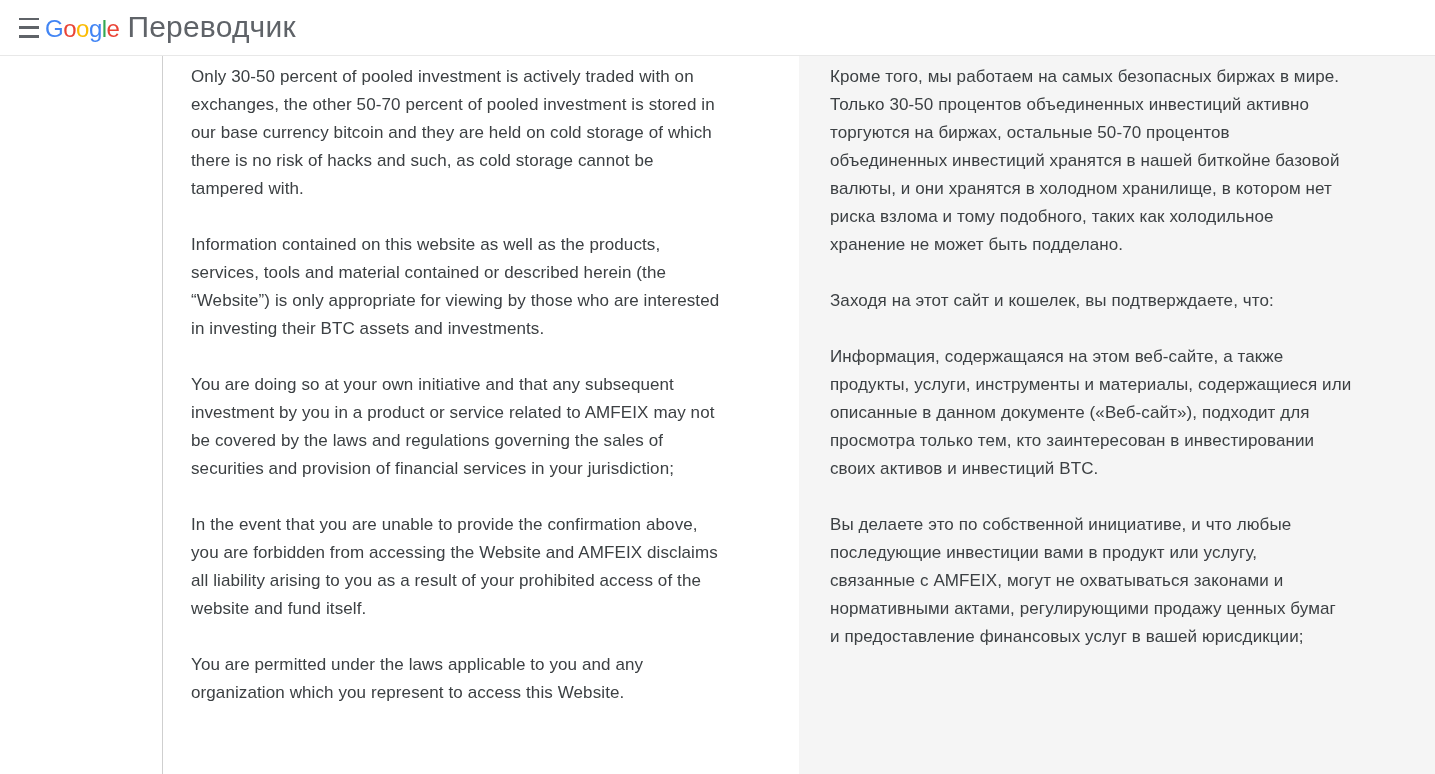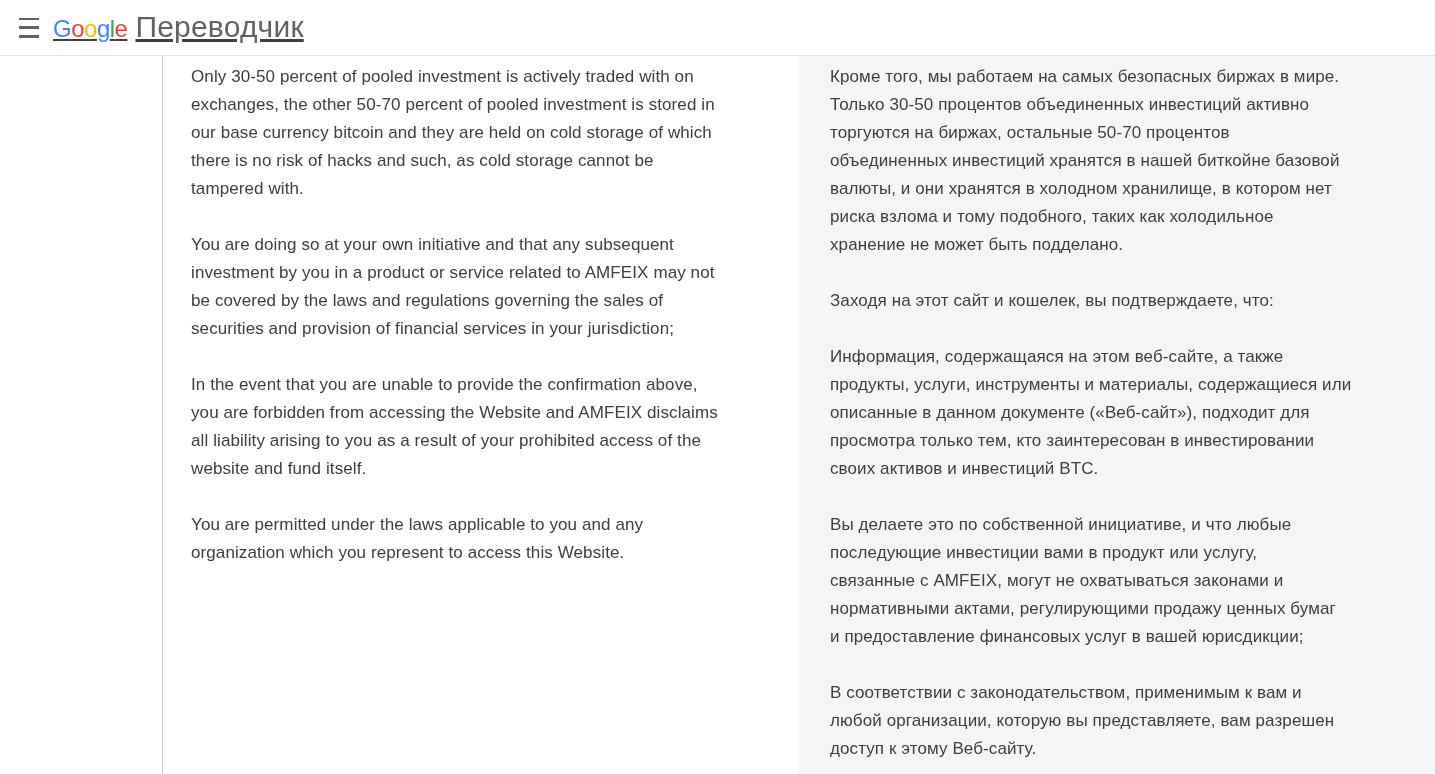--- a/index.html
+++ b/index.html
@@ -29,21 +29,21 @@
   .menu-btn{
     width:24px;height:24px;
     background:none;border:none;padding:2px 2px;
     display:flex;flex-direction:column;justify-content:space-between;
     cursor:pointer;
   }
   .menu-btn span{
     display:block;height:2.5px;width:20px;background:var(--header-text);
   }
   .logo-lockup{
-    display:flex;align-items:baseline;margin-left:12px;cursor:pointer;text-decoration:underline;
+    display:flex;align-items:baseline;margin-left:4px;cursor:pointer;
   }
   .google-logo{
     font-size:24px;font-weight:500;letter-spacing:-0.5px;line-height:26px;
   }
   .app-title{
     font-size:30px;color:var(--header-text);margin-left:8px;line-height:26px;
     letter-spacing:0.2px;font-weight:400;
   }
   
   .main{
@@ -91,20 +91,24 @@
 
 <main class="main">
   <div class="left-rail"></div>
   <section class="source-panel">
     <div class="text-col" id="source-paragraphs">
         <p>Only 30-50 percent of pooled investment is actively traded with on
 exchanges, the other 50-70 percent of pooled investment is stored in
 our base currency bitcoin and they are held on cold storage of which
 there is no risk of hacks and such, as cold storage cannot be
 tampered with.</p>
+        <p>Information contained on this website as well as the products,
+services, tools and material contained or described herein (the
+“Website”) is only appropriate for viewing by those who are interested
+in investing their BTC assets and investments.</p>
         <p>You are doing so at your own initiative and that any subsequent
 investment by you in a product or service related to AMFEIX may not
 be covered by the laws and regulations governing the sales of
 securities and provision of financial services in your jurisdiction;</p>
         <p>In the event that you are unable to provide the confirmation above,
 you are forbidden from accessing the Website and AMFEIX disclaims
 all liability arising to you as a result of your prohibited access of the
 website and fund itself.</p>
         <p>You are permitted under the laws applicable to you and any
 organization which you represent to access this Website.</p>
@@ -123,18 +127,15 @@
         <p>Информация, содержащаяся на этом веб-сайте, а также
 продукты, услуги, инструменты и материалы, содержащиеся или
 описанные в данном документе («Веб-сайт»), подходит для
 просмотра только тем, кто заинтересован в инвестировании
 своих активов и инвестиций BTC.</p>
         <p>Вы делаете это по собственной инициативе, и что любые
 последующие инвестиции вами в продукт или услугу,
 связанные с AMFEIX, могут не охватываться законами и
 нормативными актами, регулирующими продажу ценных бумаг
 и предоставление финансовых услуг в вашей юрисдикции;</p>
-        <p>В соответствии с законодательством, применимым к вам и
-любой организации, которую вы представляете, вам разрешен
-доступ к этому Веб-сайту.</p>
       </div>
   </section>
 </main>
 
 </body></html>

